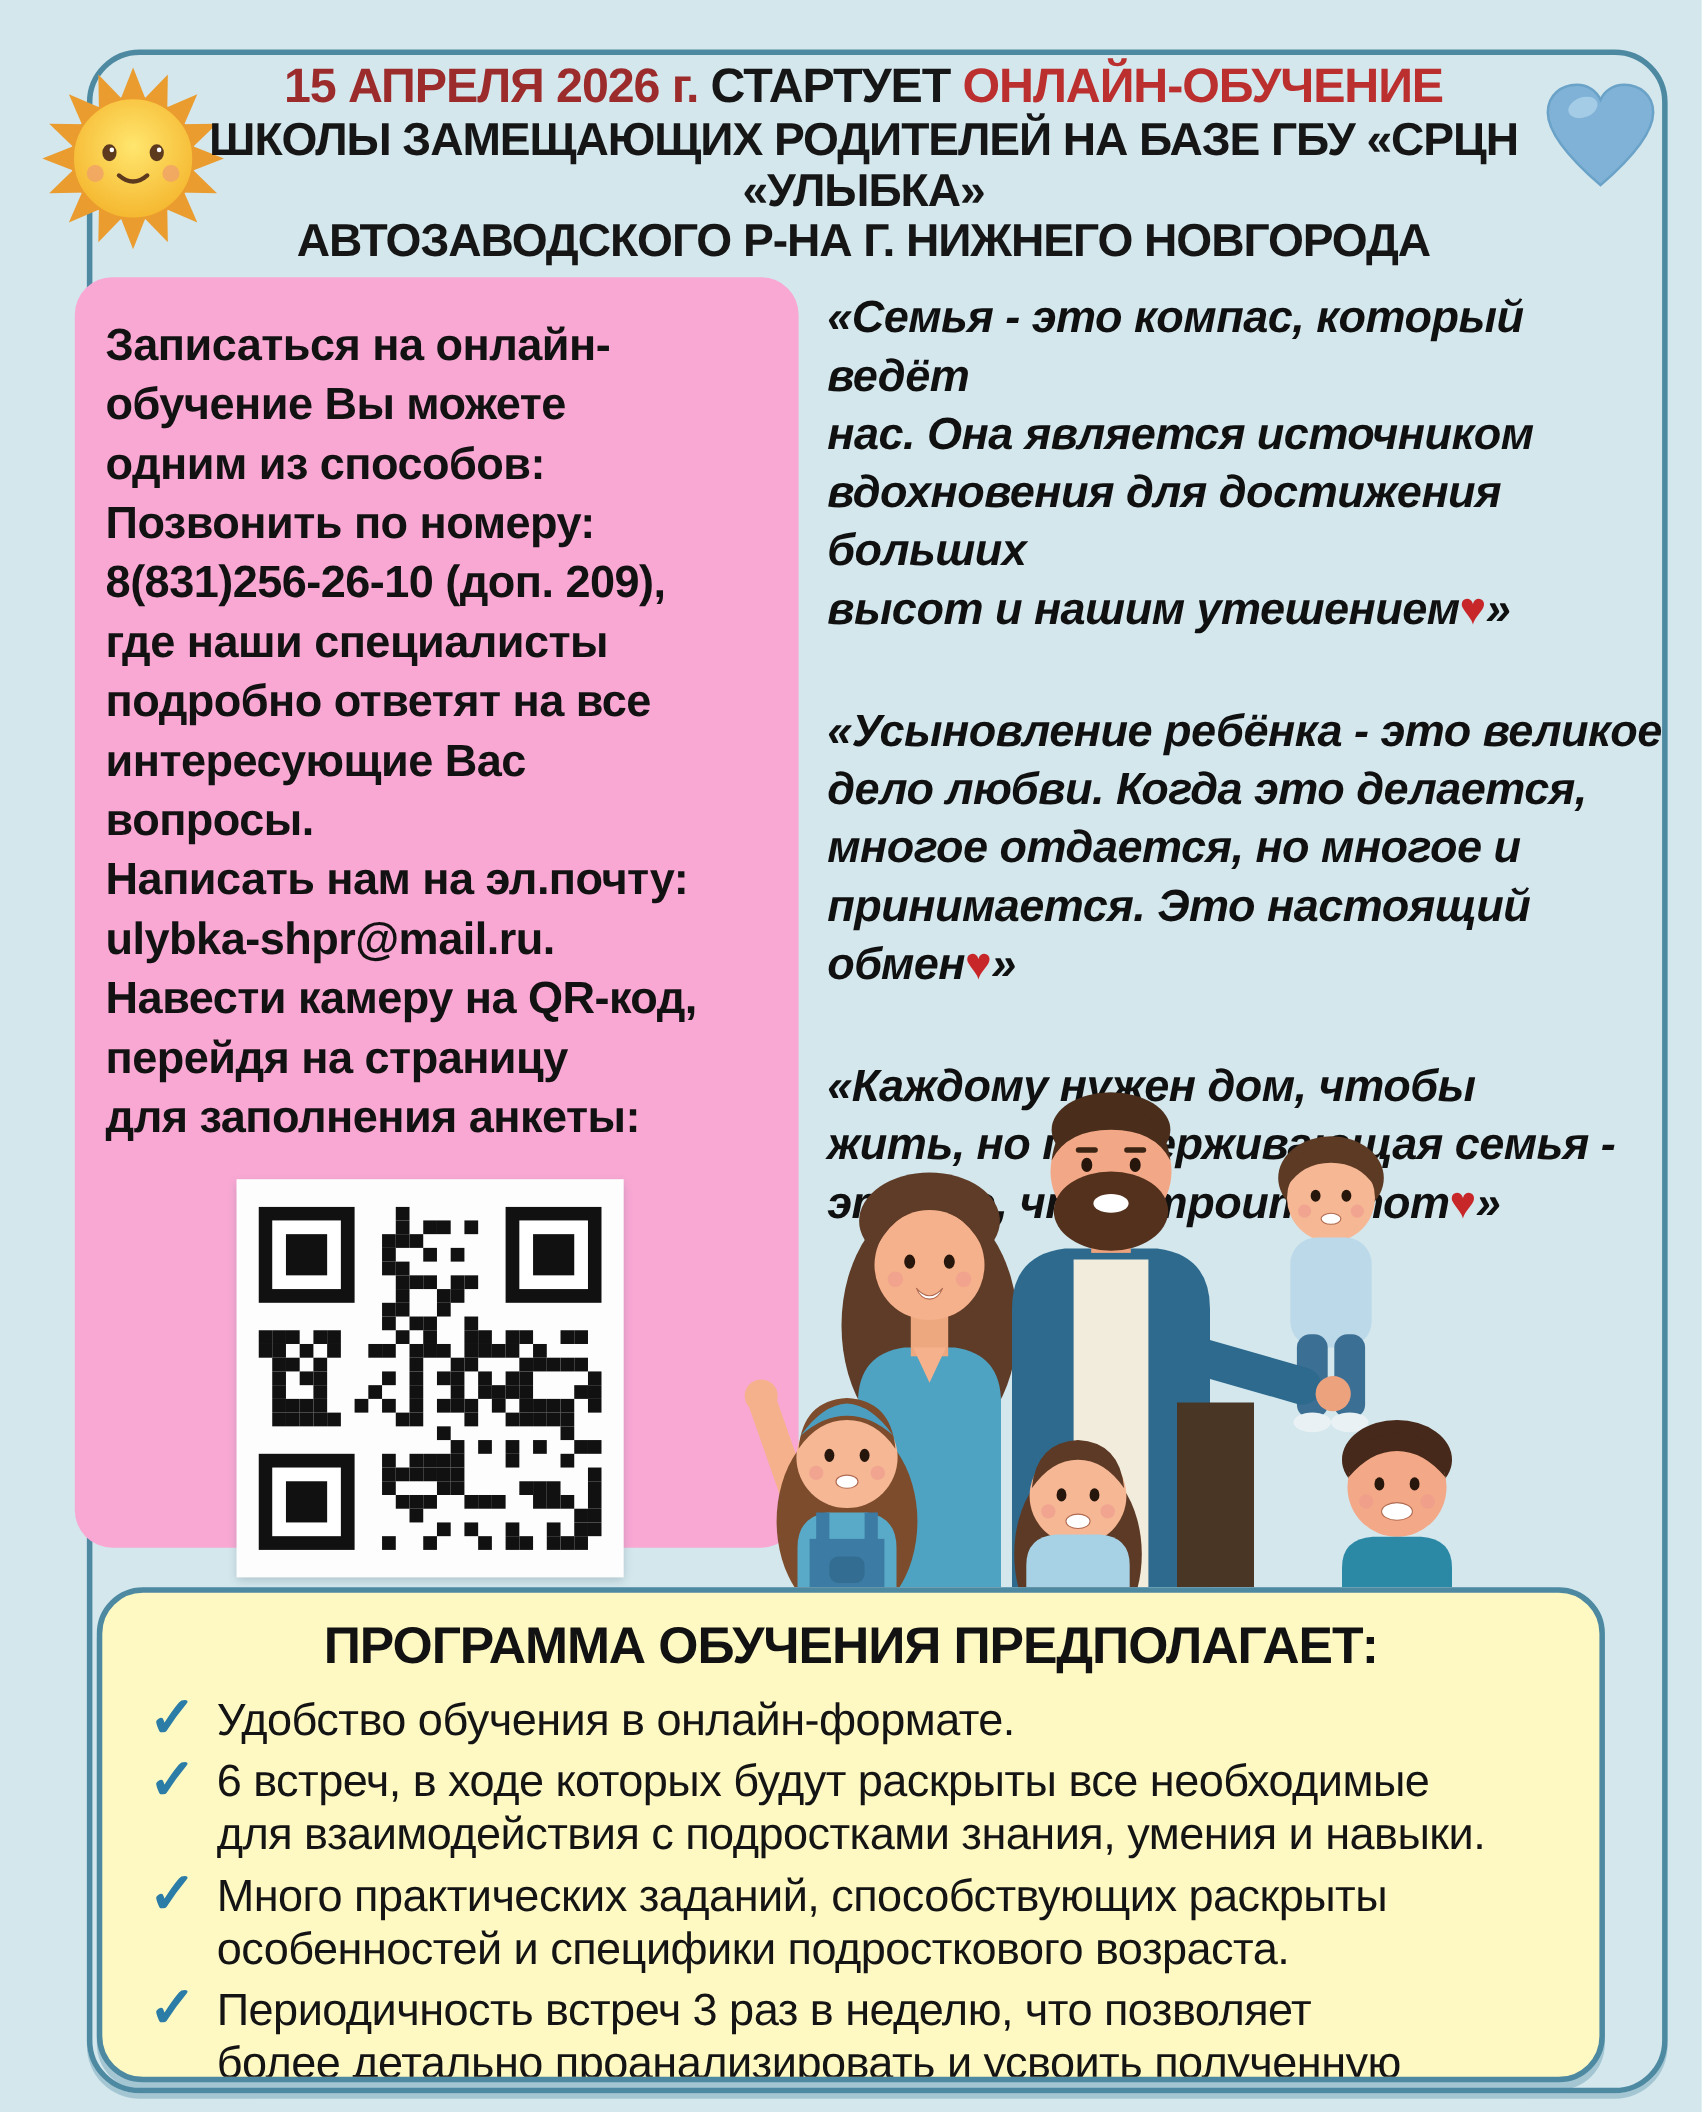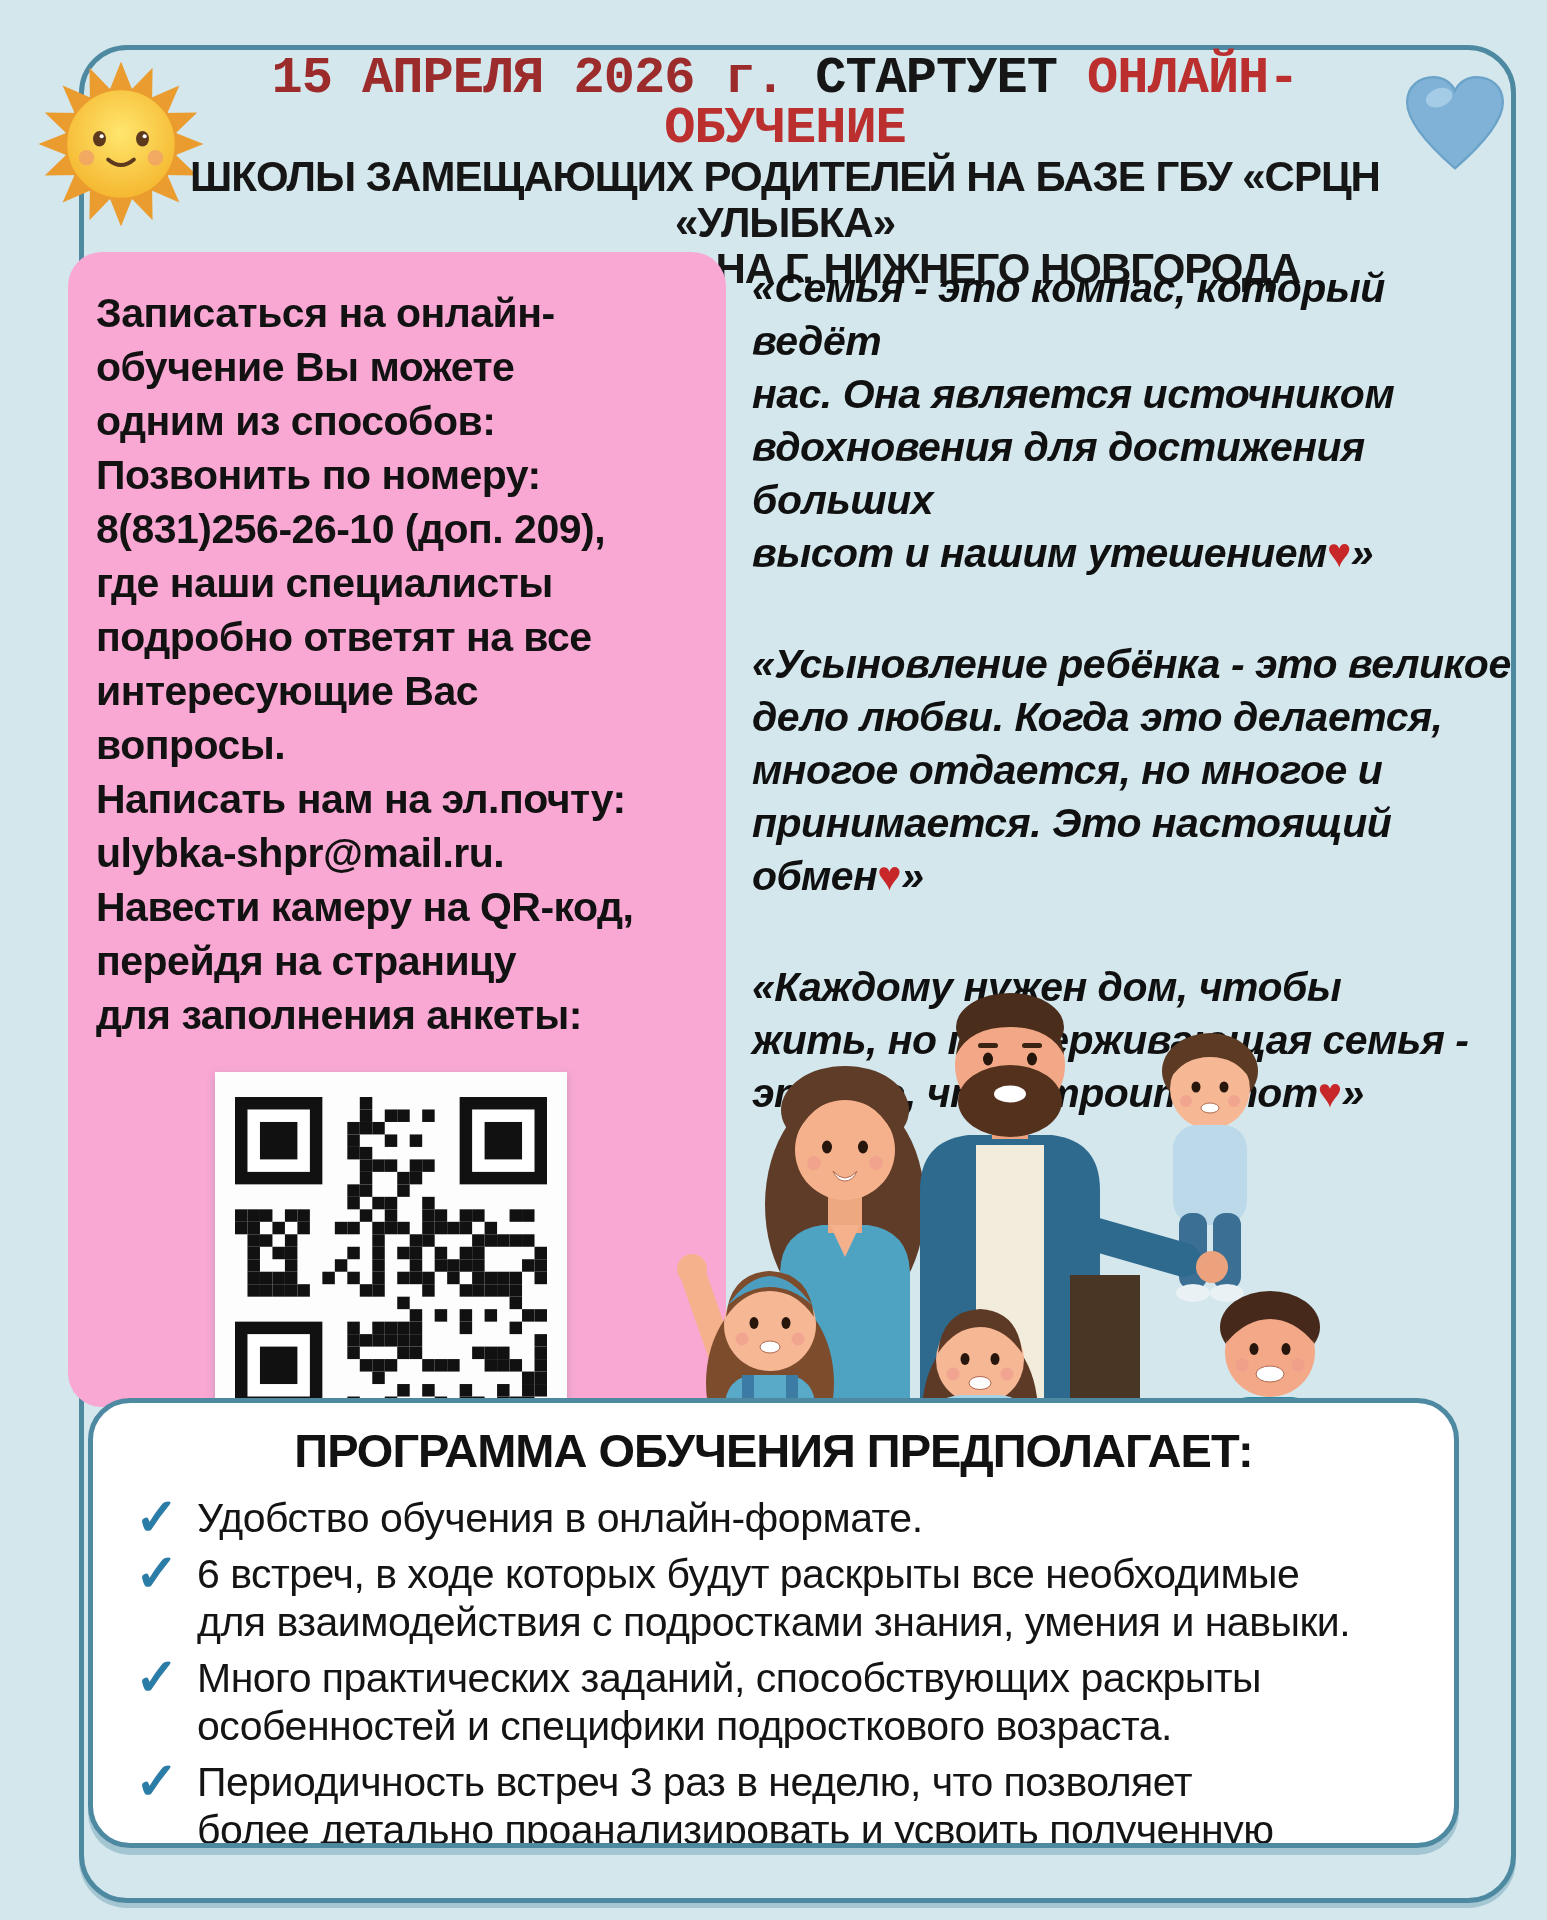--- a/index.html
+++ b/index.html
@@ -6,21 +6,21 @@
   body{font-family:"Liberation Sans",sans-serif;}
   .poster{position:relative;width:1547px;height:1920px;background:#d3e7ed;overflow:hidden;}
 
   .frame{position:absolute;left:79px;top:45px;width:1427px;height:1848px;
     border:5px solid #4e89a2;border-radius:48px;box-shadow:0 5px 0 rgba(78,137,162,.35);}
 
   
   .sun{position:absolute;left:35px;top:58px;width:172px;height:172px;}
   .hdr{position:absolute;left:170px;top:54px;width:1230px;text-align:center;
     font-weight:bold;letter-spacing:-1px;color:#161616;}
-  .hdr .l1{font-size:52px;line-height:50px;font-family:Liberation Mono, monospace;}
+  .hdr .l1{font-size:44px;line-height:50px;}
   .hdr .l2,.hdr .l3{font-size:42px;line-height:46px;}
   .red-dark{color:#9c2b2c;}
   .red-bright{color:#bb2f2f;}
   .heart-top{position:absolute;left:1398px;top:68px;width:114px;height:114px;}
 
   
   .left-panel{position:absolute;left:68px;top:252px;width:658px;height:1155px;
     background:#f9a8d4;border-radius:34px;}
   .left-text{padding:34px 18px 0 28px;font-size:41px;font-weight:bold;line-height:54px;
     letter-spacing:-0.5px;color:#121212;white-space:pre-line;}
@@ -32,22 +32,22 @@
   
   .quotes{position:absolute;left:752px;top:262px;width:760px;color:#101010;}
   .quote{font-style:italic;font-weight:bold;font-size:41px;line-height:53px;
     letter-spacing:-0.5px;white-space:pre-line;margin:0 0 58px 0;}
   .qheart{color:#c8272a;font-style:normal;}
 
   
   .family{position:absolute;left:630px;top:975px;width:880px;height:468px;z-index:2;}
 
   
-  .program-box{position:absolute;left:88px;top:1398px;width:1361px;height:440px;
-    background:#ffffff;border:5px solid #4e89a2;border-radius:42px;
+  .program-box{position:absolute;left:88px;top:1443px;width:1361px;height:440px;
+    background:#fef9c3;border:5px solid #4e89a2;border-radius:42px;
     box-shadow:0 7px 0 rgba(78,137,162,.35);overflow:hidden;z-index:3;}
   .program-title{margin-top:20px;text-align:center;font-size:47px;font-weight:bold;
     letter-spacing:-1px;color:#121212;}
   .program-list{list-style:none;margin:16px 26px 0 42px;padding:0;}
   .program-list li{display:flex;gap:16px;margin-bottom:8px;}
   .check{flex:0 0 46px;color:#2b7ca6;font-size:52px;font-weight:bold;line-height:46px;}
   .item-text{font-size:41px;line-height:48px;letter-spacing:-0.5px;color:#141414;
     white-space:pre-line;}
   .item-text b{font-weight:normal;}
 </style>

